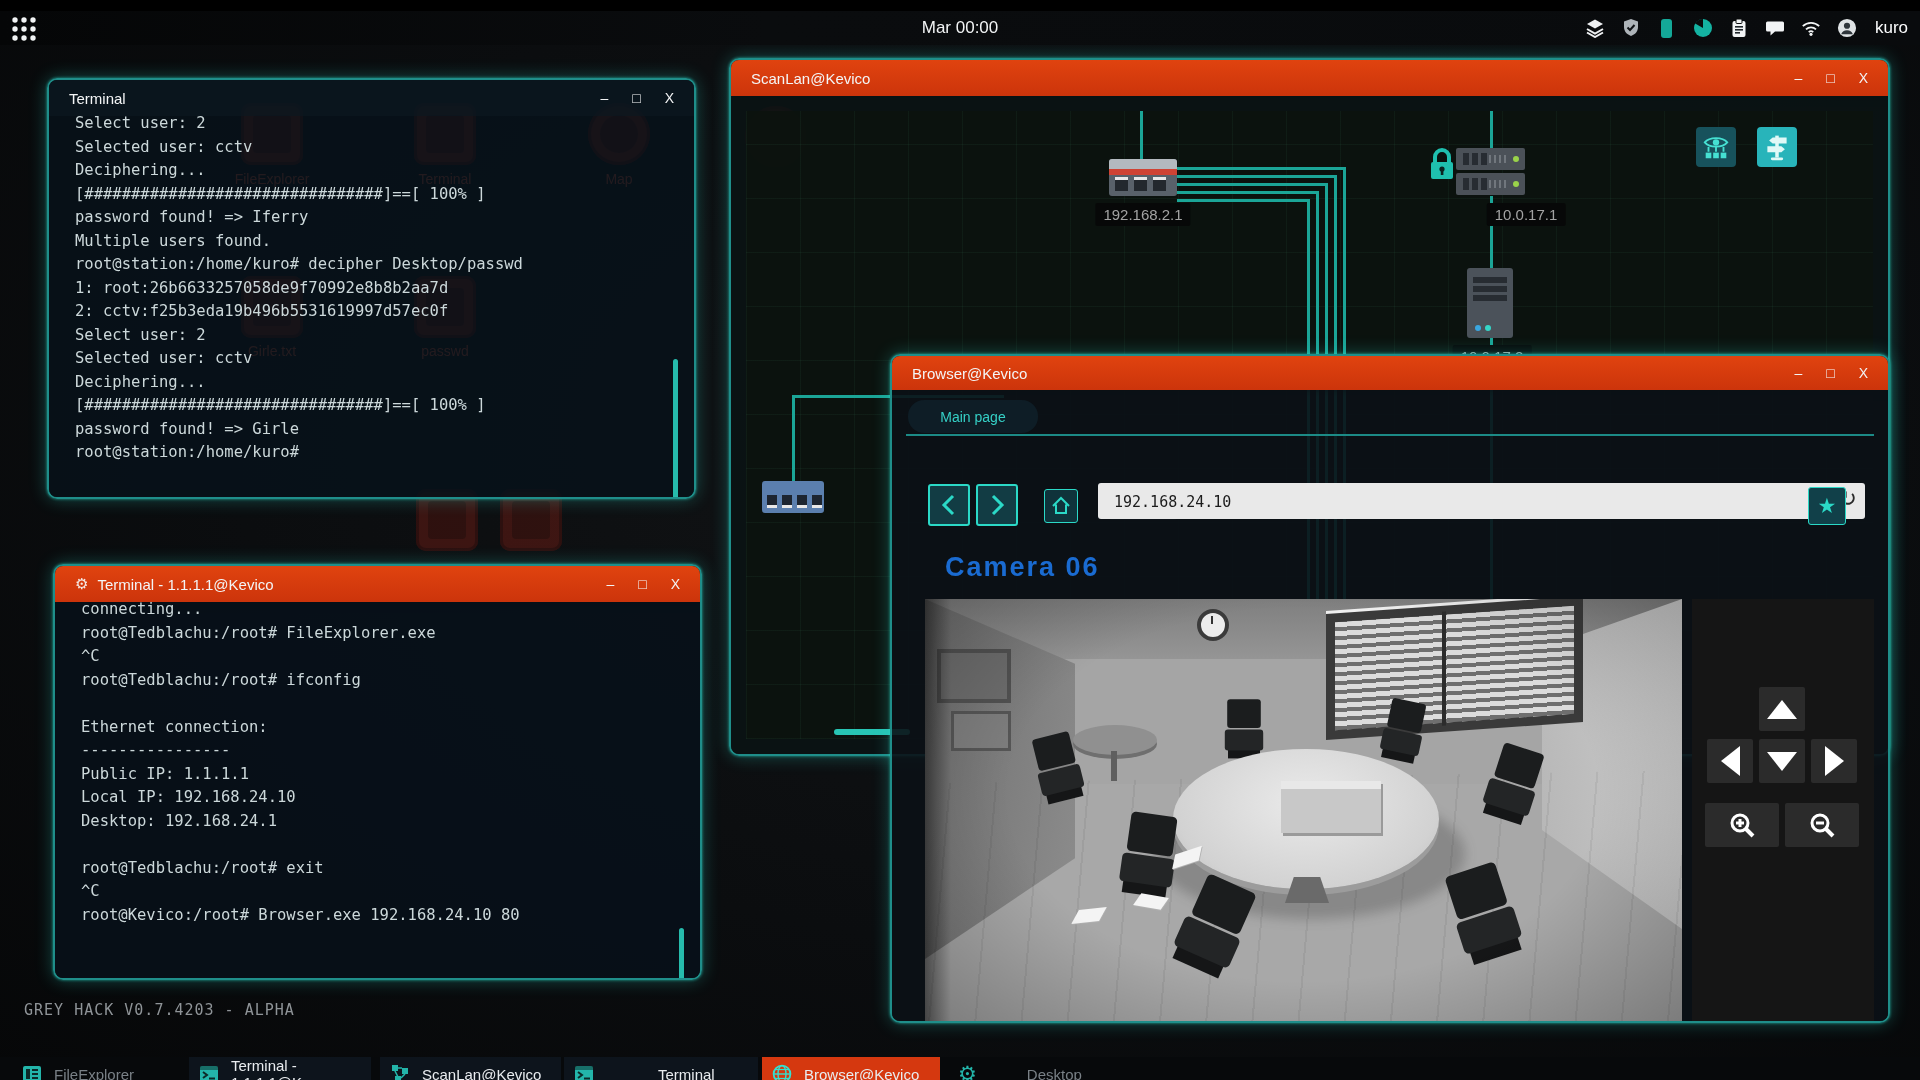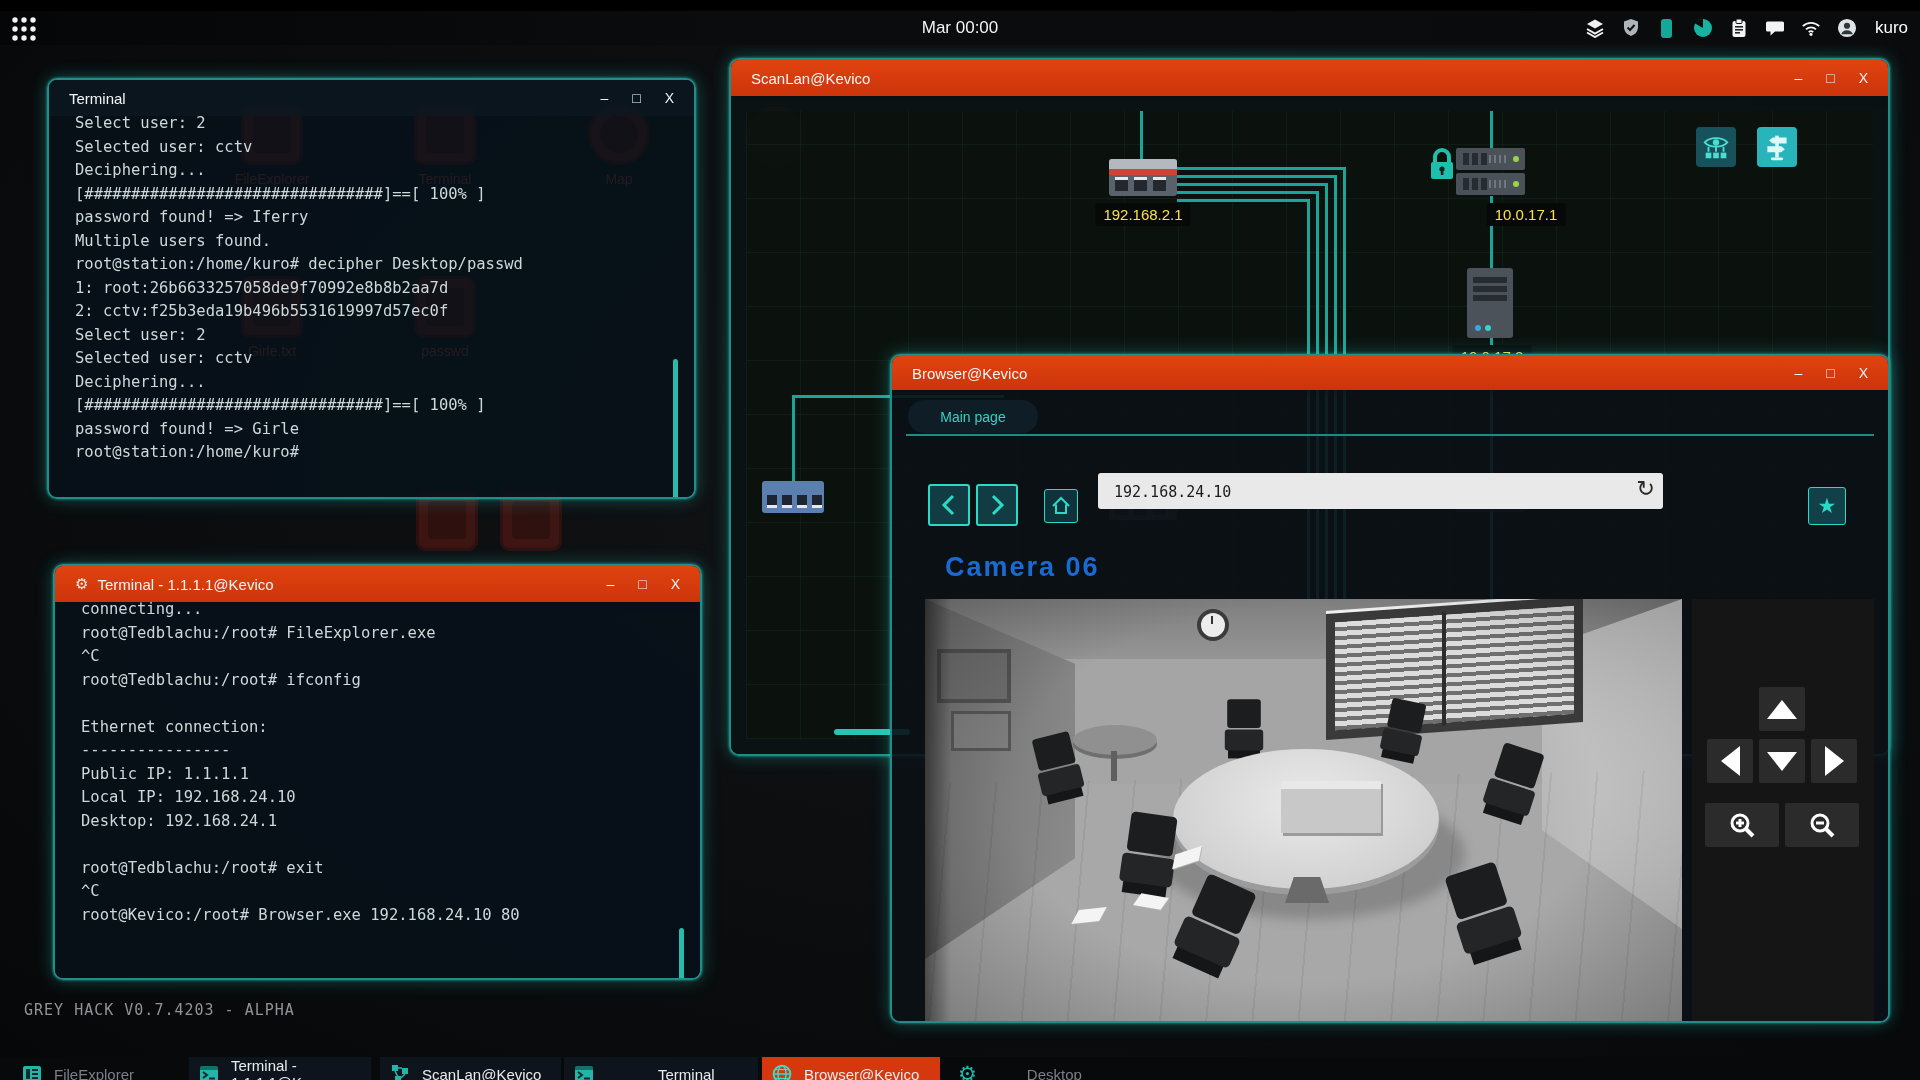--- a/index.html
+++ b/index.html
@@ -36,21 +36,21 @@
   .lines.clip{margin-top:-12px;padding-top:8px;}
   .tline{font-family:"DejaVu Sans Mono",monospace;font-size:15.5px;line-height:23.5px;min-height:23.5px;color:#ccd8da;white-space:pre;}
   .vscroll{position:absolute;width:5px;border-radius:3px;background:#2bd9c7;opacity:.85;}
   
   .scan-body{position:absolute;inset:36px 0 0 0;background:rgba(10,19,20,.9);}
   .map{position:absolute;left:15px;right:15px;top:15px;bottom:15px;background:rgba(11,18,14,.88);
     background-image:
       repeating-linear-gradient(0deg, rgba(90,210,150,.055) 0 1px, transparent 1px 54px),
       repeating-linear-gradient(90deg, rgba(90,210,150,.055) 0 1px, transparent 1px 54px);}
   .nline{position:absolute;background:#1ba597;}
-  .nlabel{position:absolute;background:#070808;color:#fde047;font-size:15px;padding:3px 8px;border-radius:2px;white-space:nowrap;transform:translateX(-50%);}
+  .nlabel{position:absolute;background:#070808;color:#a3a3a3;font-size:15px;padding:3px 8px;border-radius:2px;white-space:nowrap;transform:translateX(-50%);}
   .router{position:absolute;width:68px;height:37px;border-radius:3px;overflow:hidden;background:#59616a;}
   .router .roof{position:absolute;left:0;top:0;right:0;height:10px;background:#b3b9bf;}
   .router .stripe{position:absolute;left:0;top:10px;right:0;height:6px;background:#cf4334;}
   .router .ports{position:absolute;left:6px;bottom:5px;display:flex;gap:6px;}
   .router .ports i{width:13px;height:11px;background:#23282e;border-top:3px solid #e8e8e8;}
   .racku{position:absolute;width:69px;height:22px;border-radius:2px;background:#4b5158;}
   .racku .d{position:absolute;left:7px;top:5px;width:26px;height:12px;
      background:repeating-linear-gradient(90deg,#272c32 0 6px,transparent 6px 9px);}
   .racku .led{position:absolute;right:6px;top:8px;width:6px;height:6px;border-radius:50%;background:#9ad34a;}
   .racku .dots{position:absolute;right:18px;top:7px;width:18px;height:8px;opacity:.6;
@@ -438,21 +438,21 @@
       <div class="navbtn" style="left:84px;top:94px;">
         <svg width="20" height="22" viewBox="0 0 20 22">
             <polyline points="6,2 15,11 6,20" fill="none" stroke="#2bd9c7" stroke-width="3"></polyline>
           </svg>
       </div>
       <div class="homebtn" style="left:152px;top:99px;">
         <svg width="20" height="20" viewBox="0 0 20 20">
             <path d="M2 10 L10 2 L18 10 M5 8.5 V17 h10 V8.5" fill="none" stroke="#2bd9c7" stroke-width="2"></path>
           </svg>
       </div>
-      <div class="urlbar" style="left:206px;top:83px;width:565px;">
+      <div class="urlbar" style="left:206px;top:93px;width:767px;">
         <input type="text" value="192.168.24.10" style="">
         <span class="refresh">↻</span>
       </div>
       <div class="starbtn" style="left:916px;top:97px;">
           <span>★</span>
         </div>
 
       <div class="cam-head" style="left:53px;top:162px;">Camera 06</div>
 
       <div class="cam" style="left:33px;top:209px;width:757px;height:435px;">

